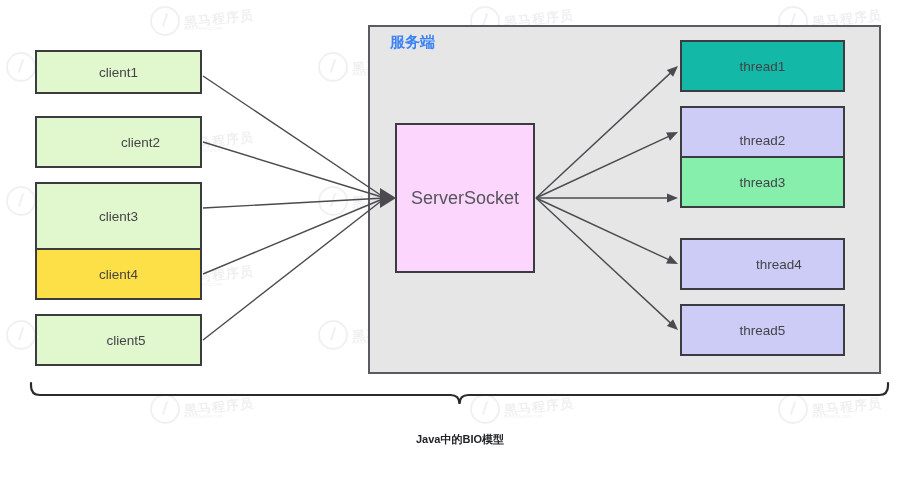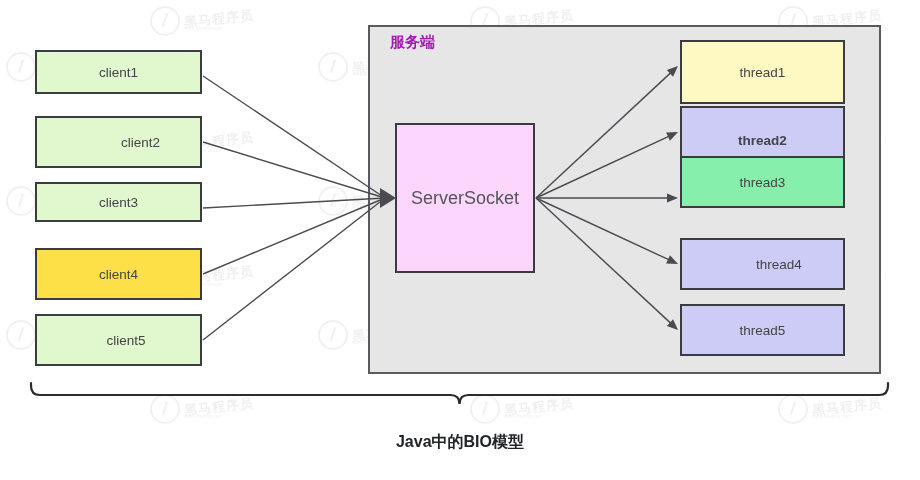--- a/index.html
+++ b/index.html
@@ -66,21 +66,21 @@
   #server-panel {
     position: absolute;
     background: #e6e6e6;
     border: 2px solid #5a5a60;
     box-sizing: border-box;
   }
   #server-panel-title {
     position: absolute;
     font-size: 15px;
     font-weight: bold;
-    color: #a21caf;
+    color: #3b82f6;
     white-space: nowrap;
   }
 
   
   .node {
     position: absolute;
     box-sizing: border-box;
     border: 2px solid #3b3b42;
     display: flex;
     align-items: center;
@@ -106,21 +106,21 @@
     width: 920px;
     height: 480px;
     pointer-events: none;
   }
 
   
   #caption-text {
     position: absolute;
     width: 100%;
     text-align: center;
-    font-size: 16px;
+    font-size: 11px;
     font-weight: bold;
     color: #222428;
     white-space: nowrap;
   }
 </style>
 </head>
 <body>
 
 <div id="canvas" style="width: 920px; height: 480px; background: rgb(255, 255, 255);">
 
@@ -277,35 +277,35 @@
   <div id="server-panel" style="left: 368px; top: 25px; width: 513px; height: 349px; background: rgb(230, 230, 230); border-color: rgb(90, 90, 96);"></div>
   <div id="server-panel-title" style="left: 390px; top: 33px;">服务端</div>
 
   <div id="client-layer">
       <div class="node client" style="left: 35px; top: 50px; width: 167px; height: 44px; background: rgb(225, 247, 206); border-color: rgb(59, 59, 66);">
         <span>client1</span>
       </div>
       <div class="node client" style="left: 35px; top: 116px; width: 167px; height: 52px; background: rgb(225, 247, 206); border-color: rgb(59, 59, 66); padding-left: 44px;">
         <span>client2</span>
       </div>
-      <div class="node client" style="left: 35px; top: 182px; width: 167px; height: 40px; background: rgb(225, 247, 206); border-color: rgb(59, 59, 66);">
+      <div class="node client" style="left: 35px; top: 182px; width: 167px; height: 68px; background: rgb(225, 247, 206); border-color: rgb(59, 59, 66);">
         <span>client3</span>
       </div>
       <div class="node client" style="left: 35px; top: 248px; width: 167px; height: 52px; background: #fde047; border-color: rgb(59, 59, 66);">
         <span>client4</span>
       </div>
       <div class="node client" style="left: 35px; top: 314px; width: 167px; height: 52px; background: rgb(225, 247, 206); border-color: rgb(59, 59, 66); padding-left: 15px;">
         <span>client5</span>
       </div>
     </div>
   <div id="thread-layer">
-      <div class="node thread" style="left: 680px; top: 40px; width: 165px; height: 64px; background: #fef9c3; border-color: rgb(59, 59, 66);">
+      <div class="node thread" style="left: 680px; top: 40px; width: 165px; height: 52px; background: #14b8a6; border-color: rgb(59, 59, 66);">
         <span>thread1</span>
       </div>
-      <div class="node thread" style="left: 680px; top: 106px; width: 165px; height: 68px; background: rgb(204, 204, 247); border-color: rgb(59, 59, 66); font-weight: bold;">
+      <div class="node thread" style="left: 680px; top: 106px; width: 165px; height: 68px; background: rgb(204, 204, 247); border-color: rgb(59, 59, 66);">
         <span>thread2</span>
       </div>
       <div class="node thread" style="left: 680px; top: 156px; width: 165px; height: 52px; background: #86efac; border-color: rgb(59, 59, 66);">
         <span>thread3</span>
       </div>
       <div class="node thread" style="left: 680px; top: 238px; width: 165px; height: 52px; background: rgb(204, 204, 247); border-color: rgb(59, 59, 66); padding-left: 33px;">
         <span>thread4</span>
       </div>
       <div class="node thread" style="left: 680px; top: 304px; width: 165px; height: 52px; background: rgb(204, 204, 247); border-color: rgb(59, 59, 66);">
         <span>thread5</span>

